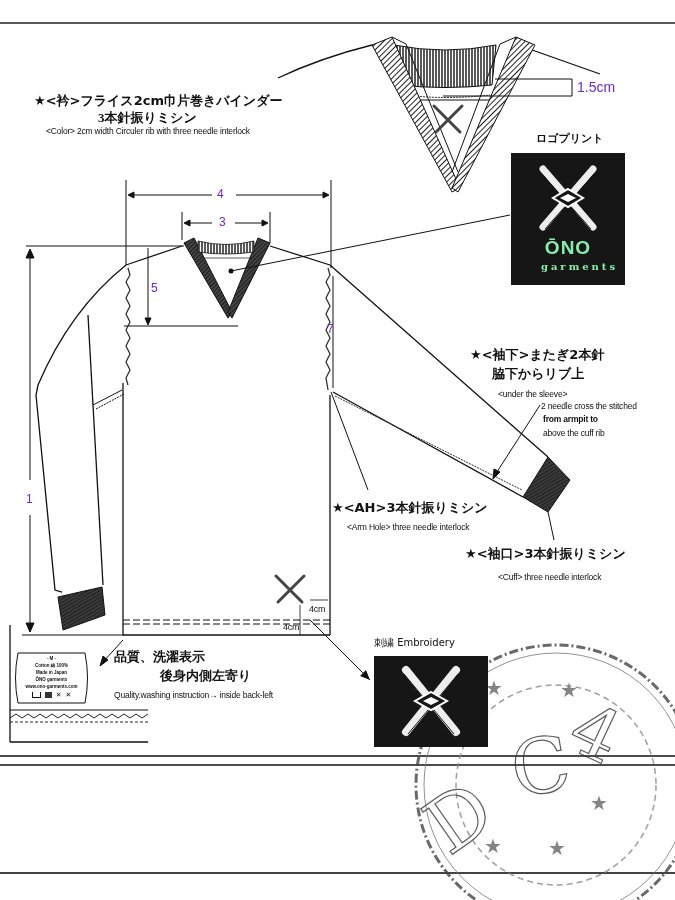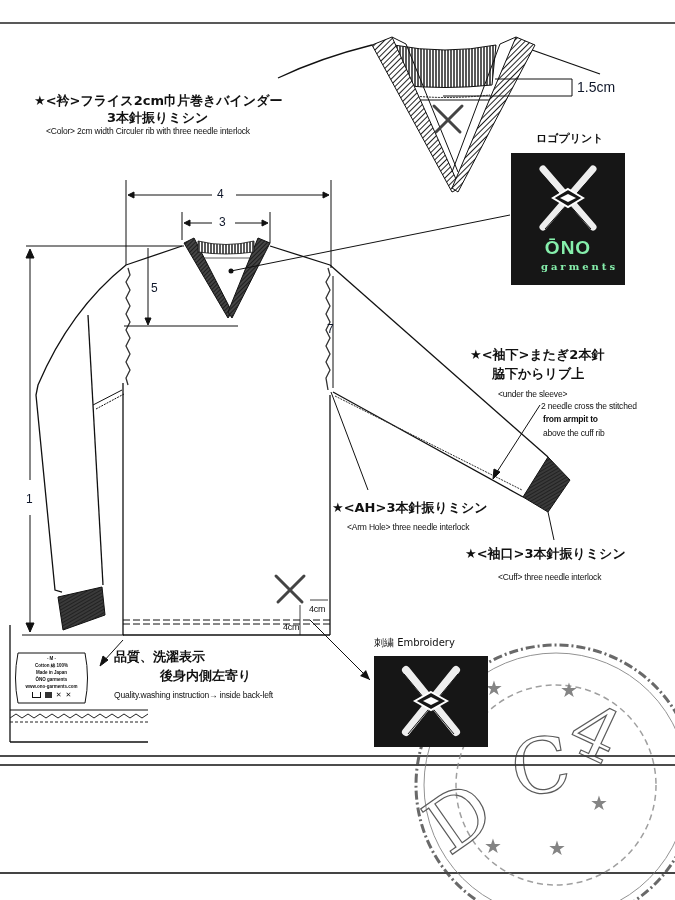--- a/index.html
+++ b/index.html
@@ -1,21 +1,21 @@
 <!DOCTYPE html>
 <html><head>
 <meta charset="utf-8">
 <style>
   html,body{margin:0;padding:0;background:#fff;}
   body{width:675px;height:900px;position:relative;overflow:hidden;font-family:"DejaVu Sans","Liberation Sans",sans-serif;color:#111;}
   .abs{position:absolute;}
   svg.canvas{position:absolute;left:0;top:0;}
   .jp{font-family:"DejaVu Sans",sans-serif;font-weight:bold;font-size:13px;line-height:16px;white-space:nowrap;}
   .en{font-family:"Liberation Sans",sans-serif;font-size:8.5px;line-height:11px;white-space:nowrap;letter-spacing:-0.2px;}
-  .dim{font-family:"Liberation Sans",sans-serif;font-size:12px;color:#0f172a;}
+  .dim{font-family:"Liberation Sans",sans-serif;font-size:12px;color:#6d28d9;}
   .logo-box{background:#161616;color:#86efac;}
   .ono{font-family:"Liberation Sans",sans-serif;font-weight:bold;font-size:19px;letter-spacing:1px;text-align:center;}
   .garm{font-family:"DejaVu Serif",serif;font-weight:bold;font-size:10px;letter-spacing:3px;text-align:center;}
   .tag{font-family:"Liberation Sans",sans-serif;font-size:4.5px;line-height:7px;text-align:center;font-weight:bold;}
 </style>
 </head>
 <body>
 
 <svg class="canvas" width="675" height="900" viewBox="0 0 675 900" xmlns="http://www.w3.org/2000/svg">
   <defs>
@@ -175,21 +175,21 @@
     <text x="575" y="762" font-family="DejaVu Serif,serif" font-size="72" fill="none" stroke="#333" stroke-width="1.2" transform="rotate(25,605,730)">4</text>
     <text x="485" y="695" font-size="20" fill="#666">★</text>
     <text x="560" y="697" font-size="20" fill="#666">★</text>
     <text x="590" y="810" font-size="20" fill="#666">★</text>
     <text x="484" y="853" font-size="20" fill="#666">★</text>
     <text x="548" y="855" font-size="20" fill="#666">★</text>
   </g>
 </svg>
 
 <div class="abs jp" style="left:34px;top:93px;">★&lt;衿&gt;フライス2cm巾片巻きバインダー</div>
-<div class="abs jp" style="left:107px;top:110px;">3本針振りミシン</div>
+<div class="abs jp" style="left:98px;top:110px;font-family:Liberation Serif, serif;">3本針振りミシン</div>
 <div class="abs en" style="left:46px;top:126px;">&lt;Color&gt;  2cm width Circuler rib with three needle interlock</div>
 
 <div class="abs dim" style="left:577px;top:79px;font-size:14px;">1.5cm</div>
 
 <div class="abs jp" style="left:536px;top:131px;font-size:11px;">ロゴプリント</div>
 <div class="abs logo-box" style="left:511px;top:153px;width:114px;height:132px;">
   <svg width="114" height="80" viewBox="0 0 114 80" style="position:absolute;left:0;top:4px;">
     <g stroke="#eee" stroke-width="7" stroke-linecap="round">
       <line x1="32" y1="12" x2="82" y2="70"></line>
       <line x1="82" y1="12" x2="32" y2="70"></line>

